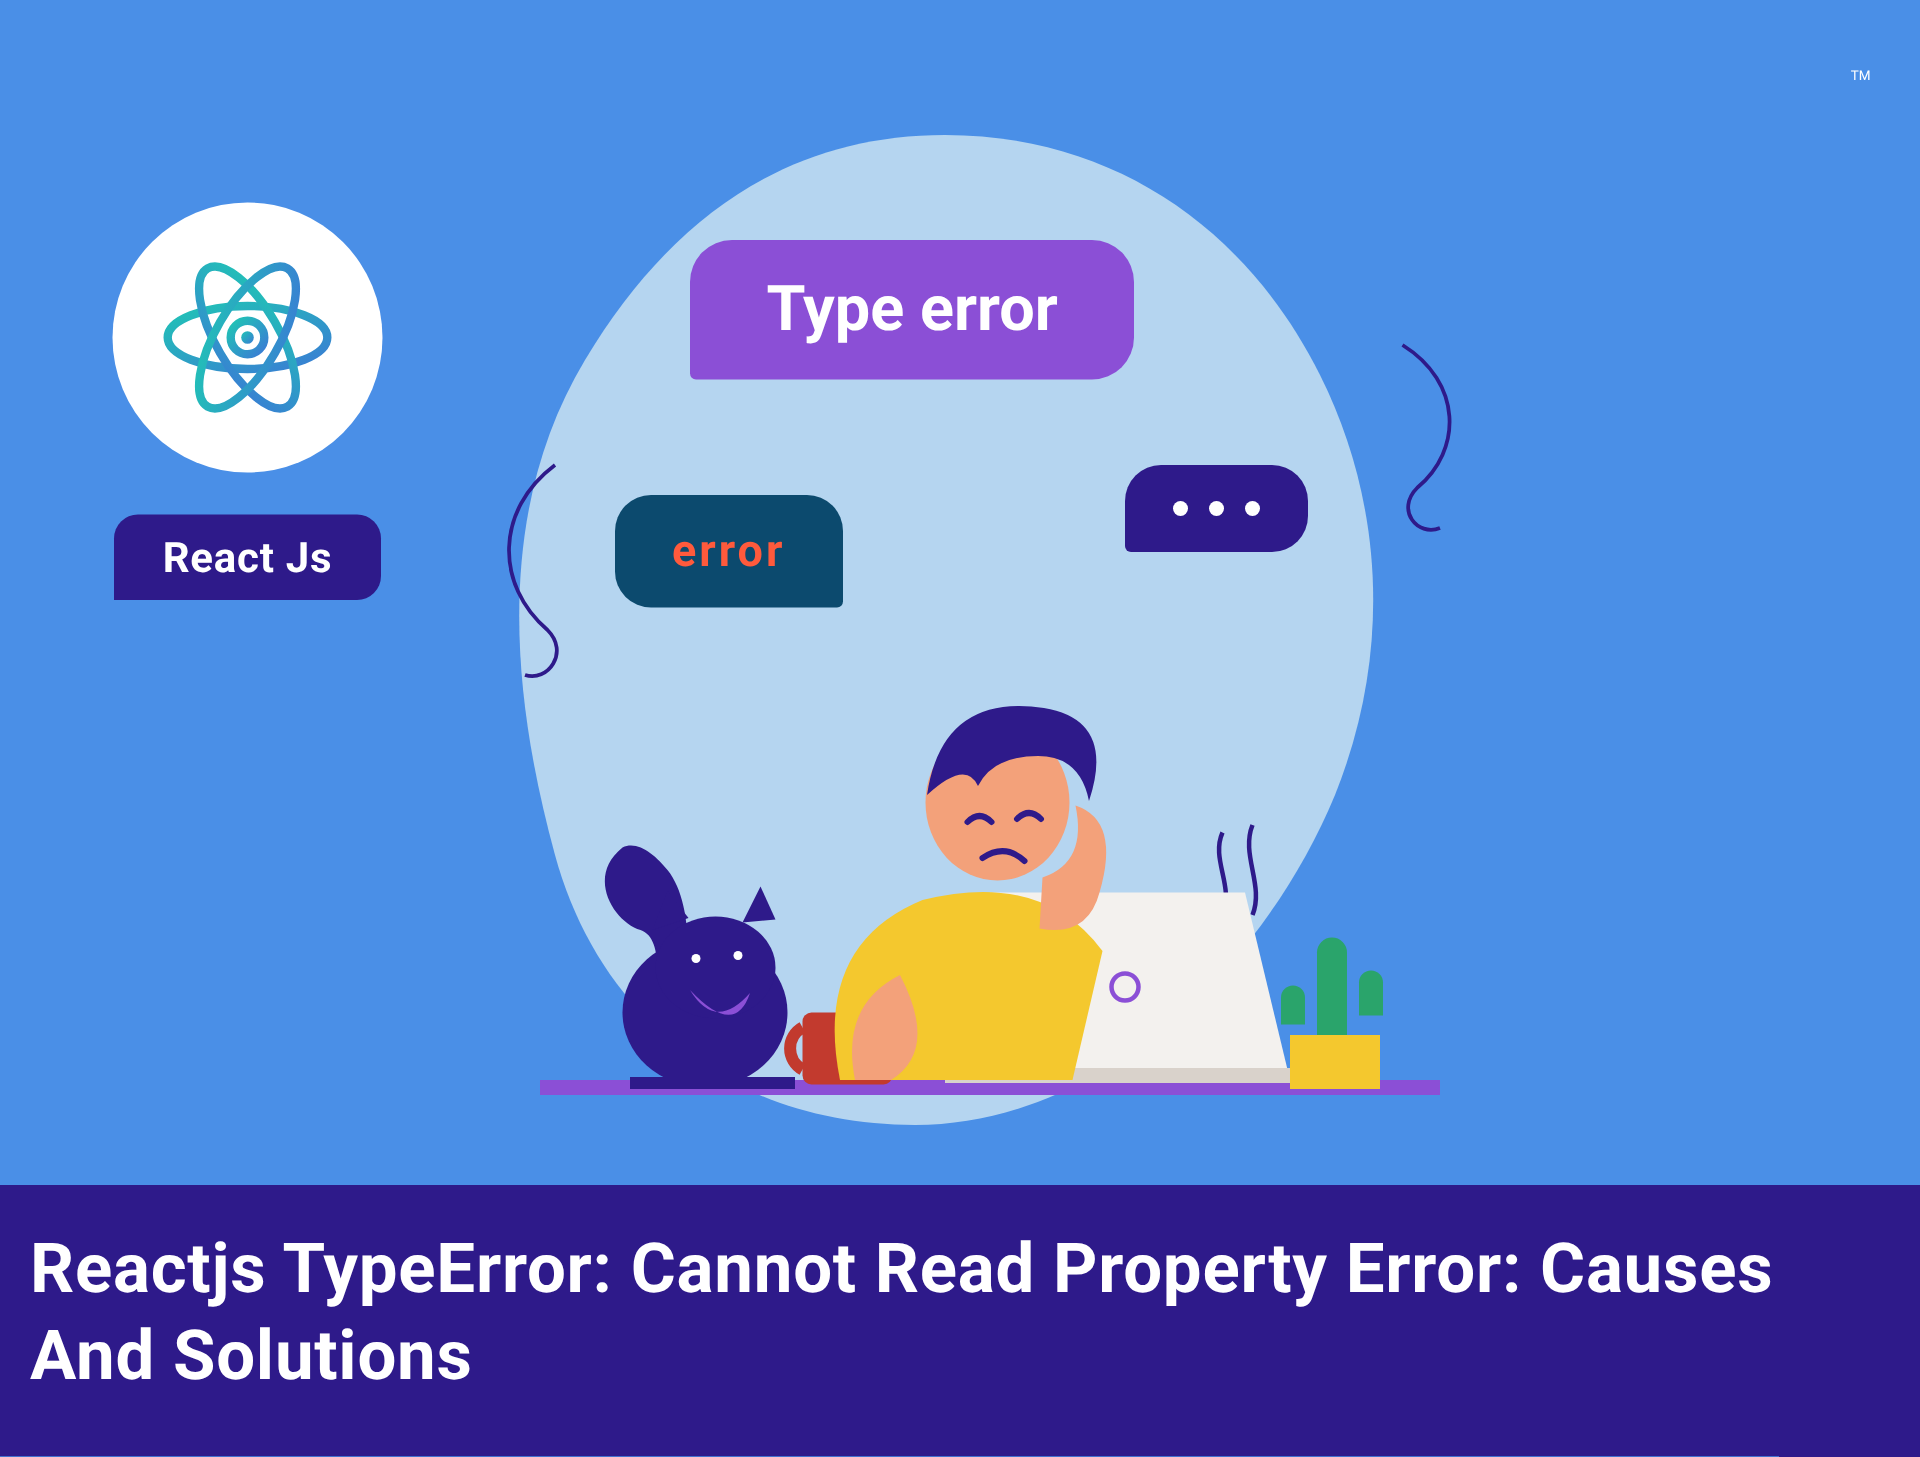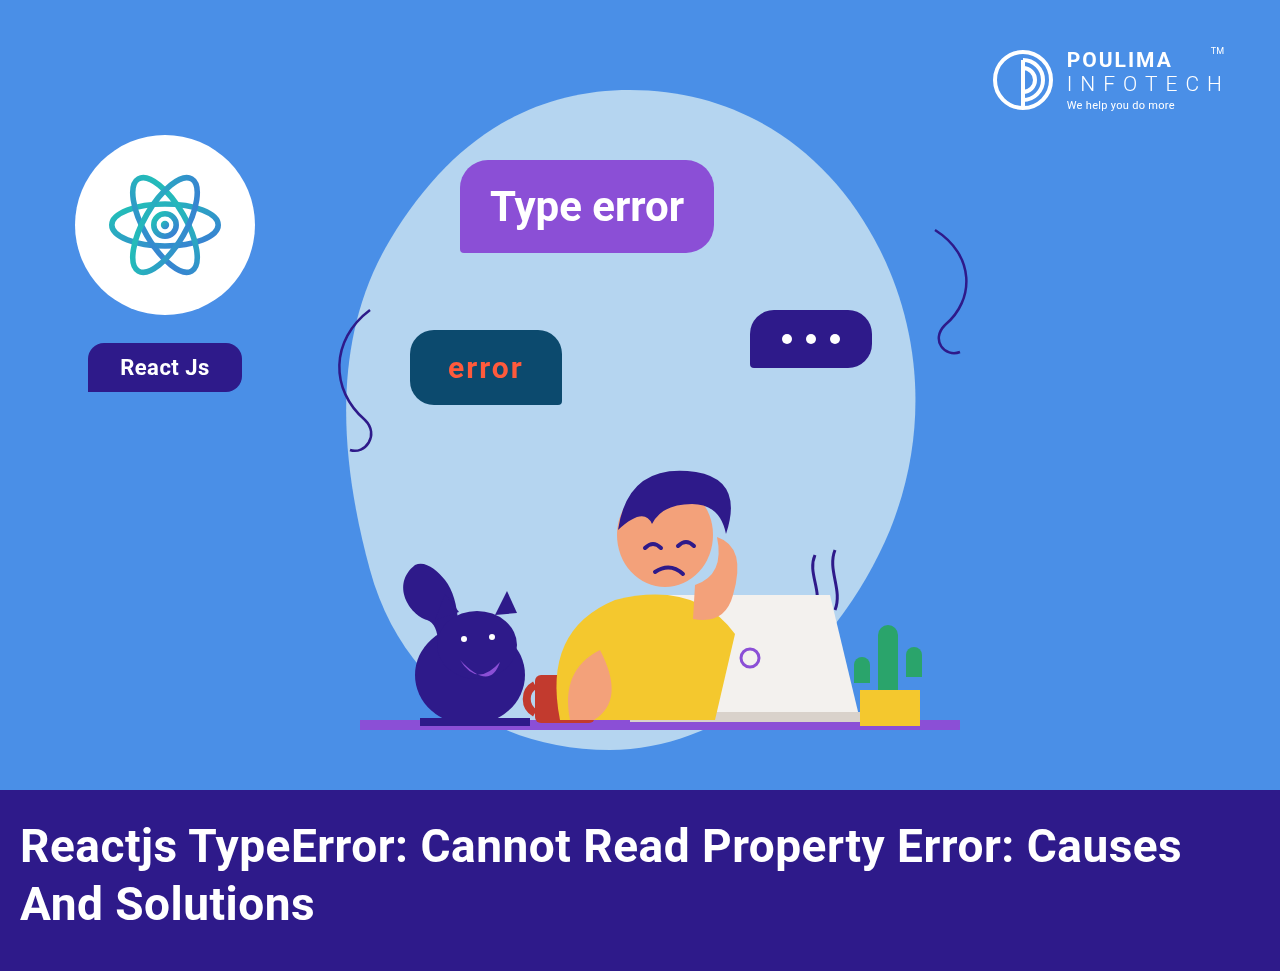--- a/index.html
+++ b/index.html
@@ -4,53 +4,40 @@
 <style>
 *{margin:0;padding:0;box-sizing:border-box}
 body{font-family:-apple-system,BlinkMacSystemFont,"Segoe UI",Roboto,sans-serif;background:#4a8fe7;width:1280px;height:971px;position:relative;overflow:hidden}
 .canvas{width:100%;height:100%;position:relative}
 .logo-brand{position:absolute;top:48px;right:50px;display:flex;align-items:center;gap:14px}
 .logo-mark{width:60px;height:60px}
 .brand-text{color:#fff}
 .brand-line1{font-size:21px;font-weight:700;letter-spacing:2px}
 .brand-line2{font-size:21px;font-weight:300;letter-spacing:8px}
 .brand-tag{font-size:11px;margin-top:3px;letter-spacing:0.3px}
-.tm{position:absolute;top:46px;right:56px;font-size:9px;color:#fff}
+.tm{position:absolute;top:46px;right:33px;font-size:9px;color:#fff}
 .react-badge-group{position:absolute;left:75px;top:135px;display:flex;flex-direction:column;align-items:center}
 .react-circle{width:180px;height:180px;background:#fff;border-radius:50%;display:flex;align-items:center;justify-content:center}
 .react-logo{width:140px;height:140px}
-.react-pill{margin-top:28px;background:#2e1a8a;color:#fff;font-weight:700;font-size:22px;letter-spacing:0.5px;padding:12px 32px;border-radius:16px 16px 16px 0}
+.react-pill{margin-top:28px;background:#2e1a8a;color:#fff;font-weight:700;font-size:28px;letter-spacing:0.5px;padding:12px 32px;border-radius:16px 16px 16px 0}
 .blob{position:absolute;left:320px;top:70px;width:620px;height:700px}
-.bubble-type{position:absolute;left:460px;top:160px;background:#8b4fd6;color:#fff;font-weight:700;font-size:42px;padding:22px 30px;border-radius:28px 28px 28px 4px}
+.bubble-type{position:absolute;left:460px;top:160px;background:#8b4fd6;color:#fff;font-weight:700;font-size:42px;padding:22px 51px;border-radius:28px 28px 28px 4px}
 .bubble-error{position:absolute;left:410px;top:330px;background:#0c4a6e;color:#ff5a3c;font-weight:700;font-size:30px;letter-spacing:2px;padding:20px 38px;border-radius:24px 24px 4px 24px}
 .bubble-dots{position:absolute;left:750px;top:310px;background:#2e1a8a;color:#fff;padding:24px 32px;border-radius:24px 24px 24px 4px;display:flex;gap:14px;align-items:center}
 .bubble-dots .dot{width:10px;height:10px;background:#fff;border-radius:50%}
 .wisp{position:absolute;stroke:#2e1a8a;fill:none;stroke-width:2.5}
 .scene{position:absolute;left:360px;top:420px;width:600px;height:350px}
 .title-bar{position:absolute;left:0;bottom:0;width:100%;background:#2e1a8a;padding:28px 20px 38px}
 .title-text{color:#fff;font-weight:700;font-size:46px;line-height:1.25;letter-spacing:0.5px}
 </style>
 </head>
 <body>
 
 <div class="canvas">
 
-  <div class="logo-brand">
-    <svg class="logo-mark" viewBox="0 0 60 60">
-      <circle cx="30" cy="30" r="28" fill="none" stroke="#fff" stroke-width="4"></circle>
-      <path d="M30 10 a20 20 0 0 1 0 40" fill="none" stroke="#fff" stroke-width="4"></path>
-      <path d="M30 18 a12 12 0 0 1 0 24" fill="none" stroke="#fff" stroke-width="4"></path>
-      <line x1="30" y1="10" x2="30" y2="58" stroke="#fff" stroke-width="4"></line>
-    </svg>
-    <div class="brand-text">
-      <div class="brand-line1">POULIMA</div>
-      <div class="brand-line2">INFOTECH</div>
-      <div class="brand-tag">We help you do more</div>
-    </div>
-  </div>
   <div class="tm">TM</div>
 
   <div class="react-badge-group">
     <div class="react-circle">
       <svg class="react-logo" viewBox="0 0 100 100">
         <defs>
           <linearGradient id="rg" x1="0" y1="0" x2="1" y2="1">
             <stop offset="0%" stop-color="#20c5b5"></stop>
             <stop offset="100%" stop-color="#3a7bd5"></stop>
           </linearGradient>

